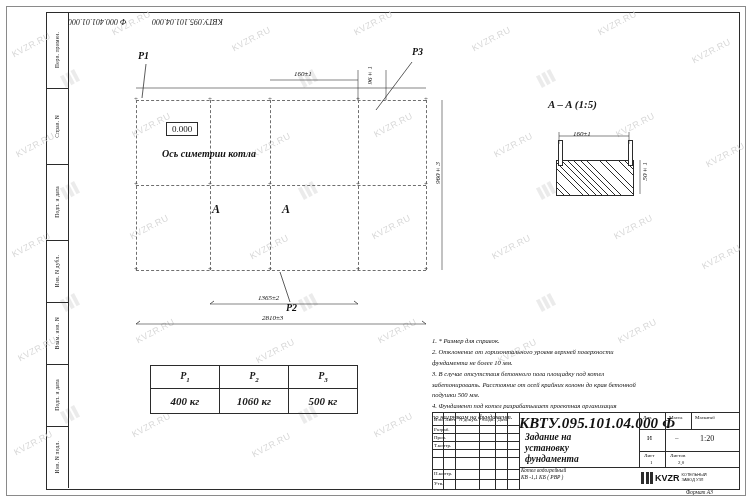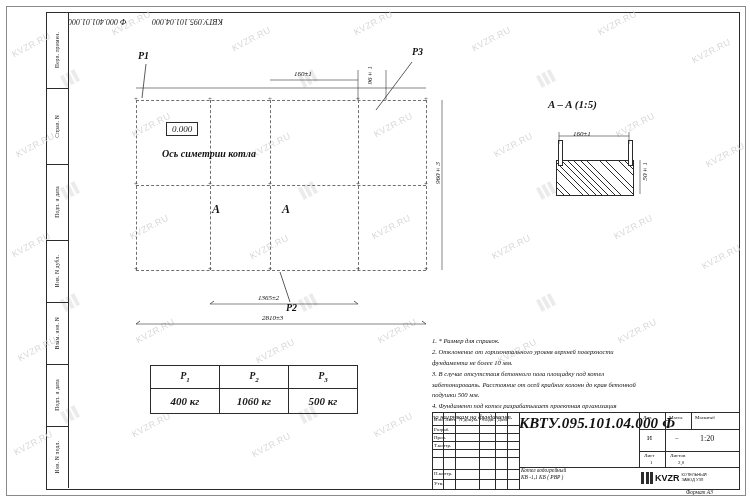--- a/index.html
+++ b/index.html
@@ -63,21 +63,21 @@
 
   .plus{position:absolute;font-size:7px;color:#555;line-height:1;}
 
   .lbl{position:absolute;font-size:8.5px;color:#111;font-style:italic;}
   .lbl-b{font-weight:bold;}
   .dim{position:absolute;font-size:7px;color:#111;font-style:italic;}
   .dim-v{position:absolute;font-size:7px;color:#111;font-style:italic;writing-mode:vertical-rl;transform:rotate(180deg);}
 
   .box000{
     position:absolute;border:1px solid #2b2b2b;padding:1px 5px;
-    font-size:9px;font-style:italic;background:#fff;
+    font-size:9px;background:#fff;
   }
   .axis-title{
     position:absolute;font-size:10px;font-style:italic;font-weight:bold;color:#111;
   }
   .sec-title{position:absolute;left:548px;top:98px;font-size:11px;font-style:italic;font-weight:bold;}
   .hatch{
     position:absolute;left:556px;top:160px;width:76px;height:34px;
     border:1.3px solid #2b2b2b;
     background:repeating-linear-gradient(45deg,#2b2b2b 0 0.6px,#ffffff 0.6px 4.5px);
   }
@@ -357,20 +357,25 @@
     <div class="cell" style="left:47px;top:4px;width:15px;text-align:center;">Подп.</div>
     <div class="cell" style="left:63px;top:4px;width:11px;text-align:center;">Дата</div>
 
     <div class="cell" style="left:0;top:14px;">Разраб.</div>
     <div class="cell" style="left:0;top:22px;">Пров.</div>
     <div class="cell" style="left:0;top:30px;">Т.контр.</div>
     <div class="cell" style="left:0;top:58px;">Н.контр.</div>
     <div class="cell" style="left:0;top:68px;">Утв.</div>
 
     <div class="big-code">КВТУ.095.101.04.000 Ф</div>
+    <div class="doc-title">
+      <div>Задание на</div>
+      <div>установку</div>
+      <div>фундамента</div>
+    </div>
     <div class="doc-sub">
       <div>Котел водогрейный</div>
       <div>КВ -1,1 КБ ( РВР )</div>
     </div>
 
     <div class="vline" style="left:86px;"></div>
     <div class="vline" style="left:206px;top:0;bottom:22px;"></div>
     <div class="vline" style="left:232px;top:0;height:16px;"></div>
     <div class="vline" style="left:258px;top:0;height:16px;"></div>
     <div class="vline" style="left:232px;top:16px;height:38px;"></div>

